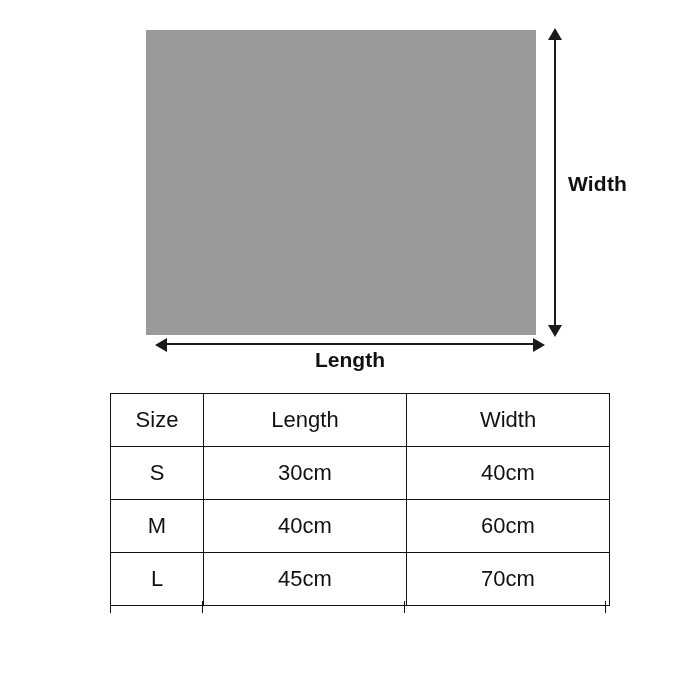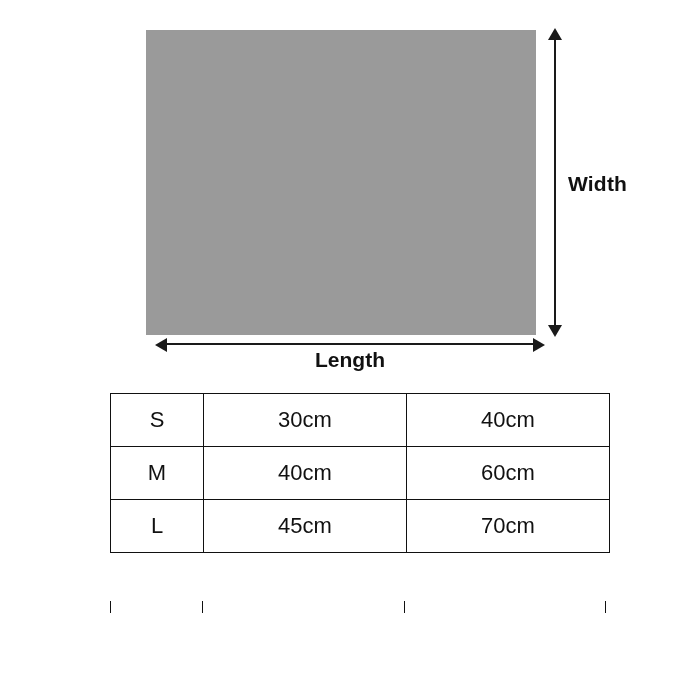--- a/index.html
+++ b/index.html
@@ -172,20 +172,25 @@
   <div class="arrow-down"></div>
   <div class="label-width">Width</div>
 
   <div class="dim-horz"></div>
   <div class="arrow-left"></div>
   <div class="arrow-right"></div>
   <div class="label-length">Length</div>
 
   <table class="size-table">
     <tbody>
+      <tr class="header-row">
+        <td class="col-size">Size</td>
+        <td class="col-len">Length</td>
+        <td class="col-wid">Width</td>
+      </tr>
       <tr>
         <td class="col-size">S</td>
         <td class="col-len">30cm</td>
         <td class="col-wid">40cm</td>
       </tr>
       <tr>
         <td class="col-size">M</td>
         <td class="col-len">40cm</td>
         <td class="col-wid">60cm</td>
       </tr>

